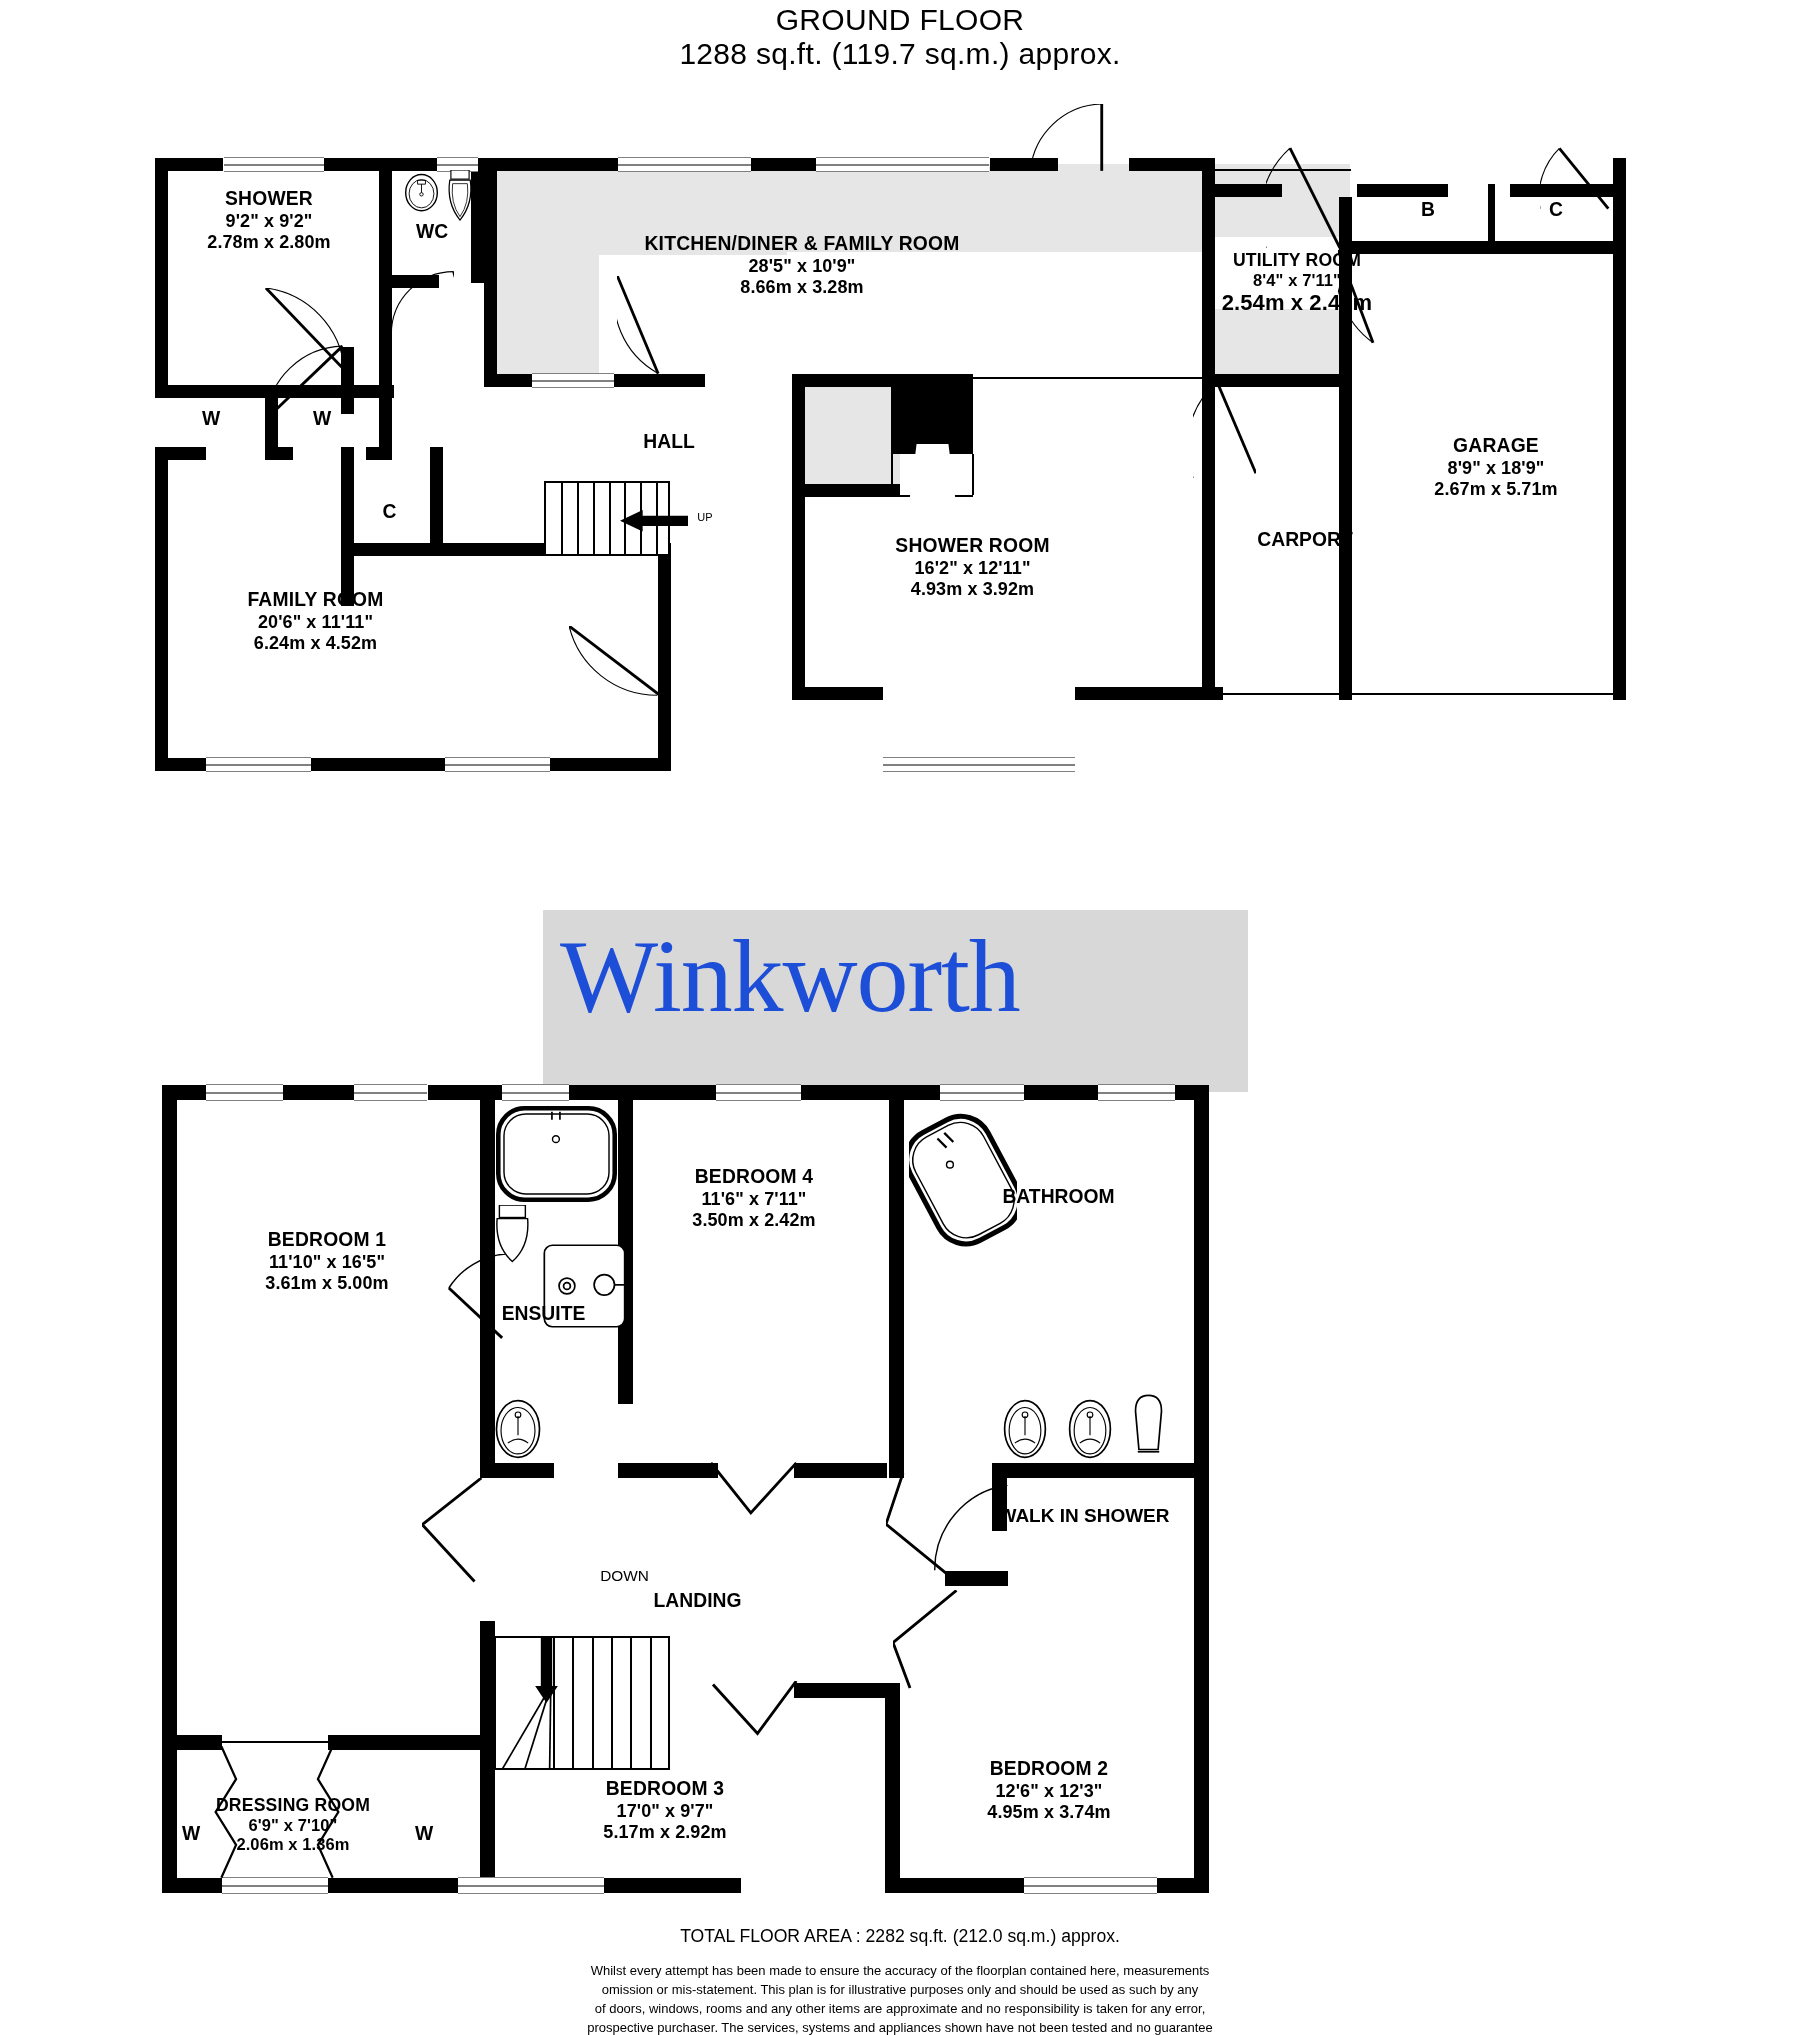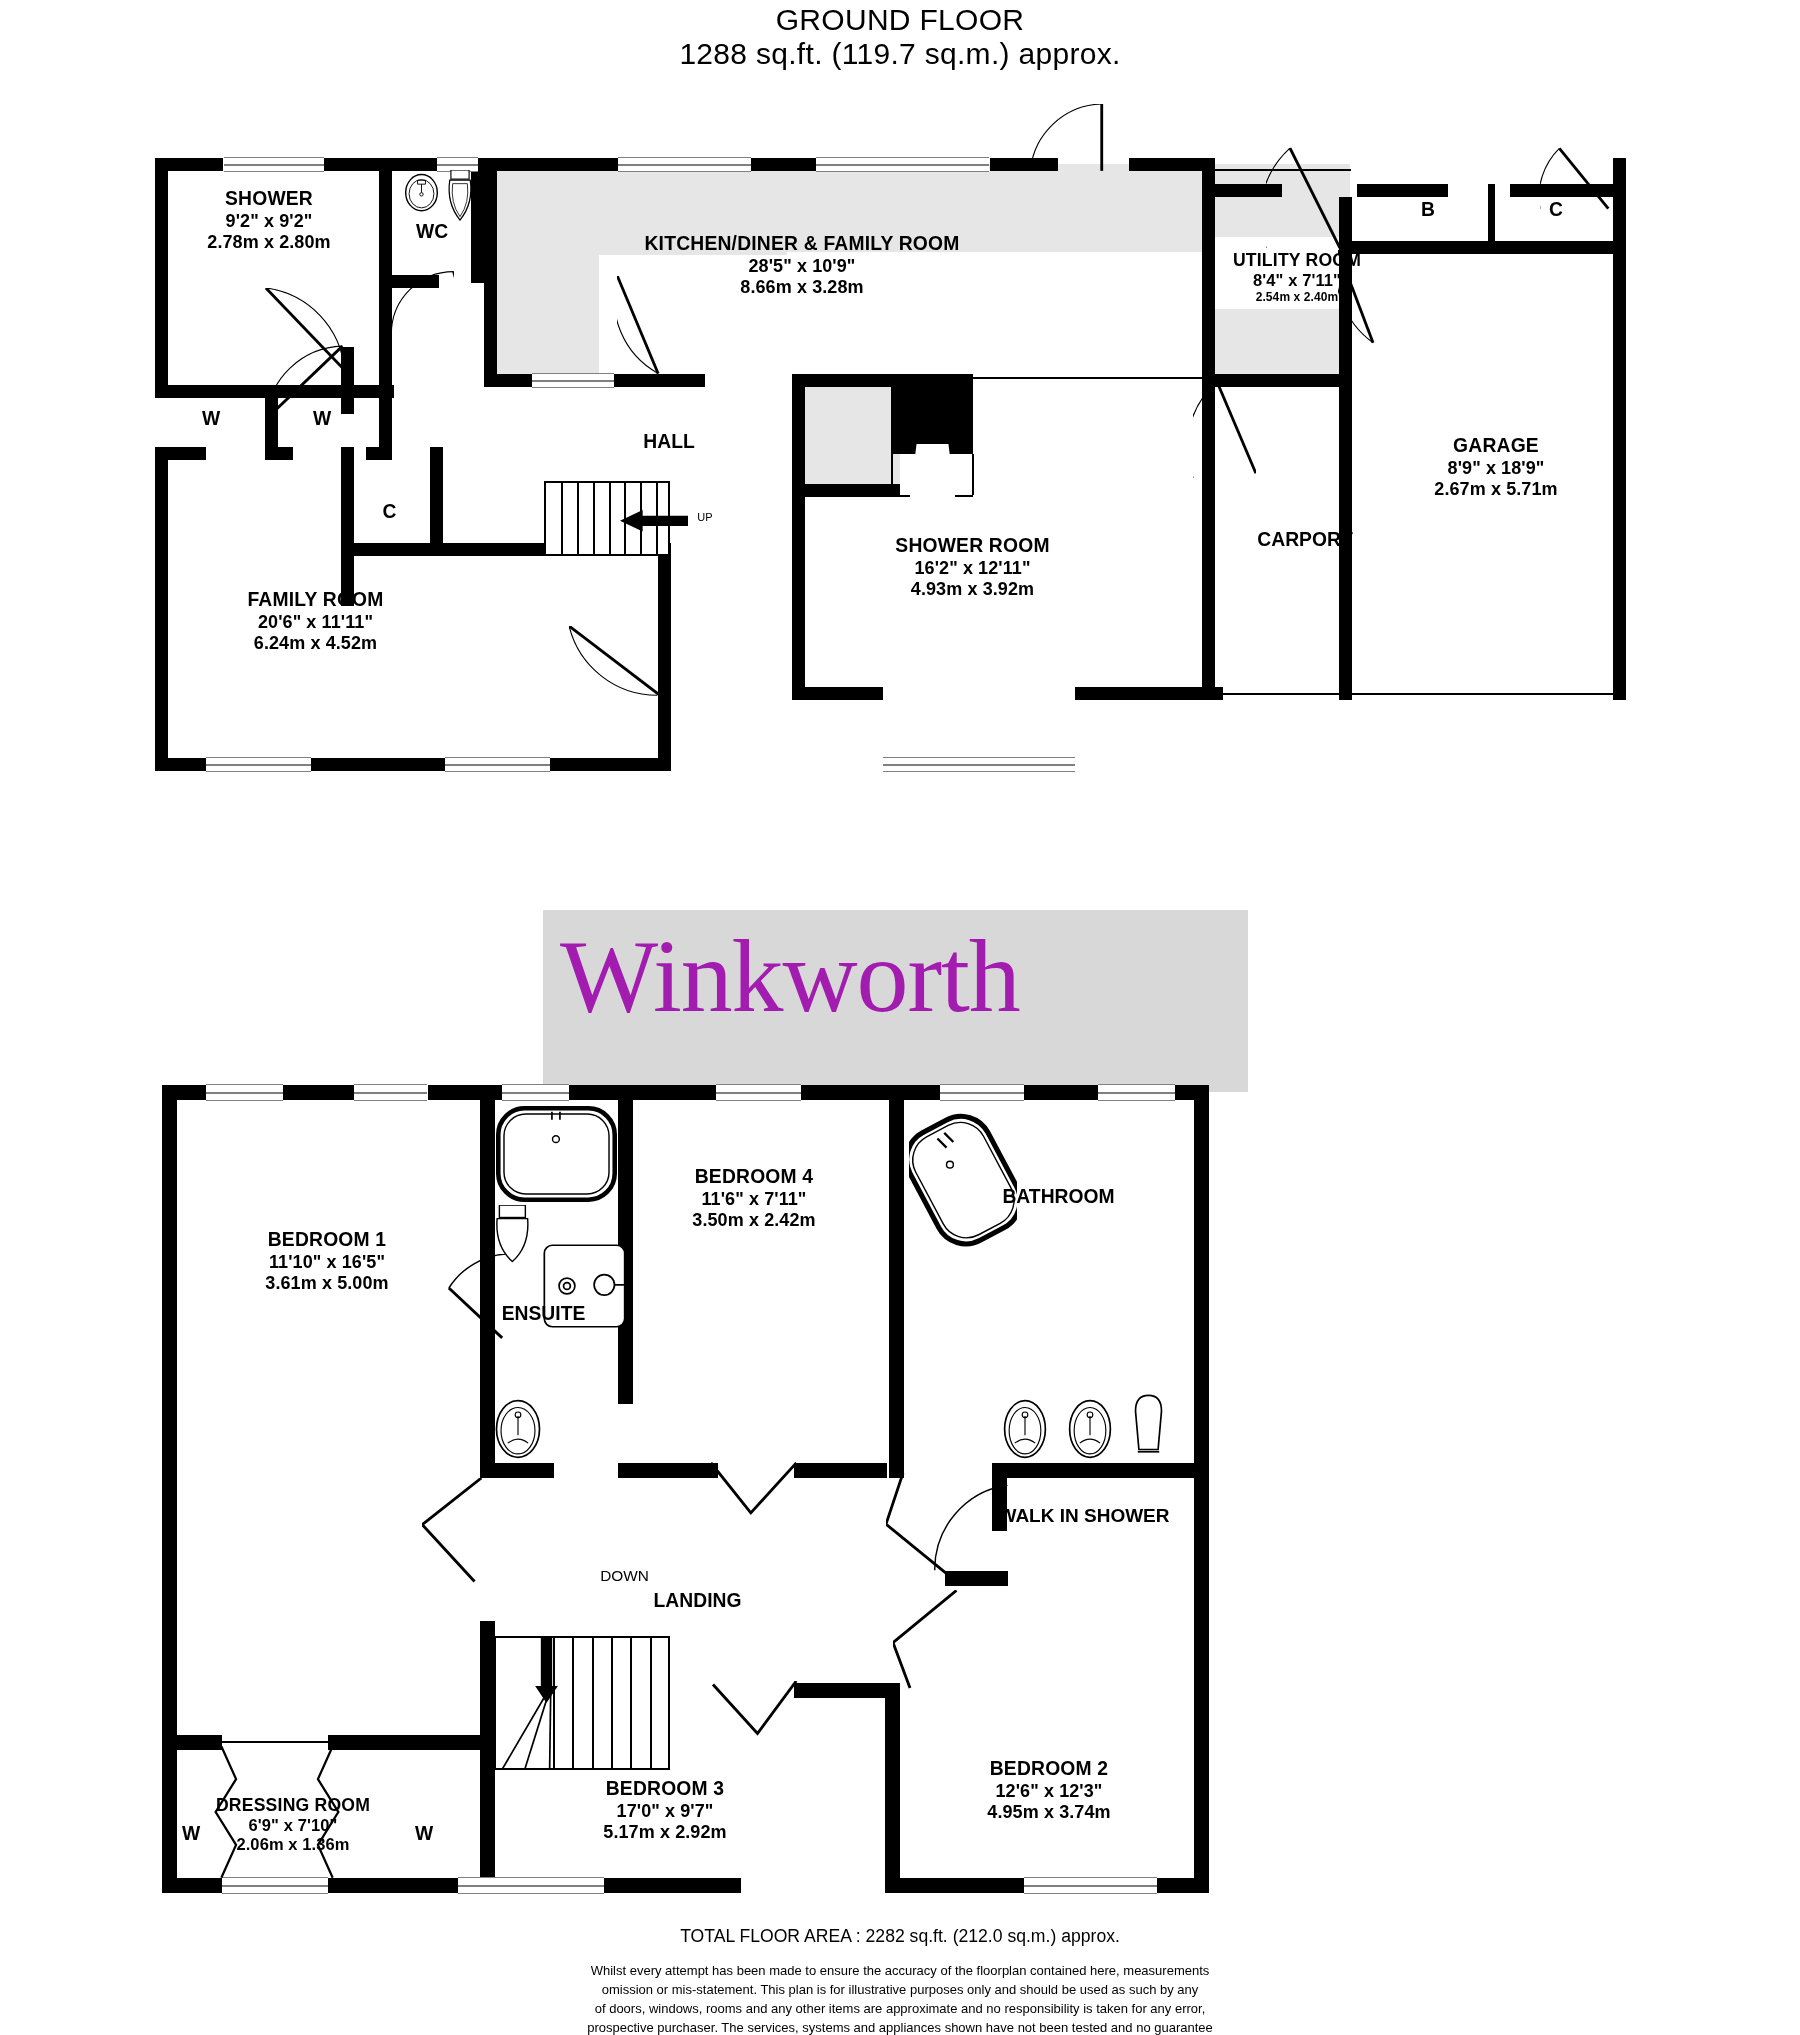--- a/index.html
+++ b/index.html
@@ -30,21 +30,21 @@
   .arrow{position:absolute;}
   .fixture{position:absolute;}
 
   
   .floor-head{position:absolute;text-align:center;width:100%;left:0;}
   .floor-head .t1{font-size:30px;letter-spacing:0.3px;}
   .floor-head .t2{font-size:30px;letter-spacing:0.3px;}
 
   
   #wm-box{position:absolute;background:#d8d8d8;}
-  #wm-text{position:absolute;color:#a21caf;font-family:"Liberation Serif",serif;font-size:104px;letter-spacing:-1.1px;line-height:1;}
+  #wm-text{position:absolute;color:#1d4ed8;font-family:"Liberation Serif",serif;font-size:104px;letter-spacing:-1.1px;line-height:1;}
 
   
   #footer{position:absolute;left:0;width:100%;text-align:center;}
   #footer .total{font-size:17.6px;margin-bottom:15px;}
   #footer .discl{font-size:13px;line-height:1.45;}
 </style>
 </head>
 <body>
 
 <div id="page">
@@ -219,21 +219,21 @@
 
     <div class="room-lbl" style="left:586px;top:233px;width:432px;">
       <div class="nm">KITCHEN/DINER &amp; FAMILY ROOM</div>
       <div class="dim">28'5"  x 10'9"</div>
       <div class="dim">8.66m  x 3.28m</div>
     </div>
 
     <div class="room-lbl" style="left:1186px;top:250px;width:222px;">
       <div class="nm" style="font-size:17.6px;">UTILITY ROOM</div>
       <div class="dim" style="font-size:16.5px;">8'4"  x 7'11"</div>
-      <div class="dim" style="font-size:12px;">2.54m  x 2.40m</div>
+      <div class="dim" style="font-size:22px;">2.54m  x 2.40m</div>
     </div>
 
     <div class="tag" style="left:1405px;top:199px;width:46px;">B</div>
     <div class="tag" style="left:1533px;top:199px;width:46px;">C</div>
 
     <div class="room-lbl" style="left:1382px;top:435px;width:228px;">
       <div class="nm">GARAGE</div>
       <div class="dim">8'9"  x 18'9"</div>
       <div class="dim">2.67m  x 5.71m</div>
     </div>

